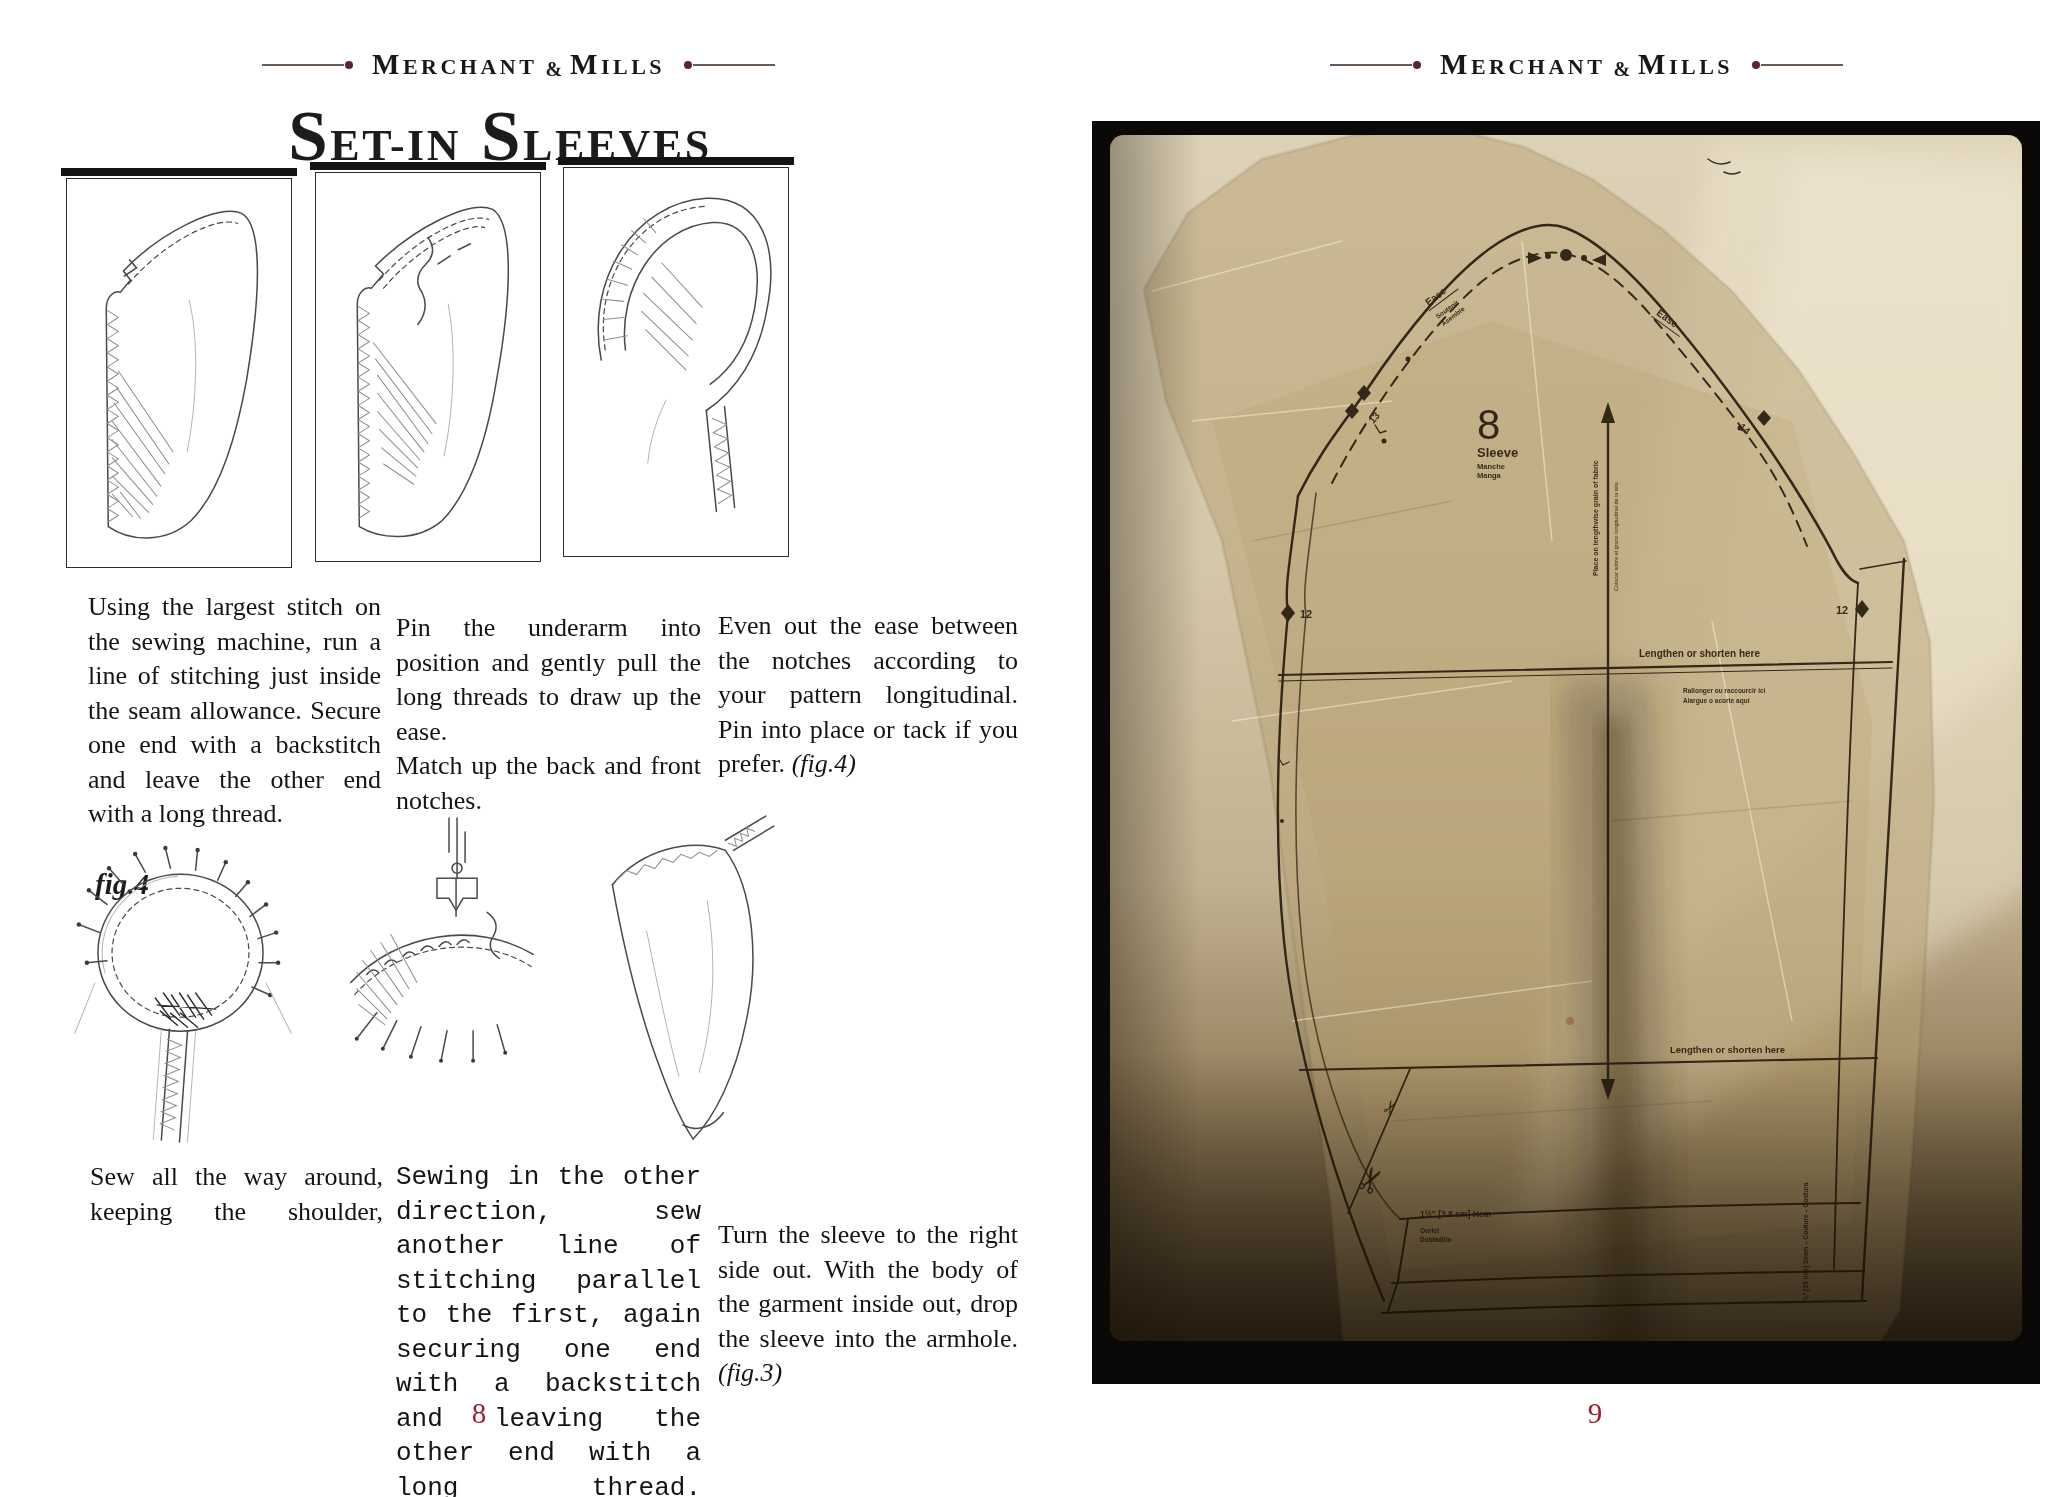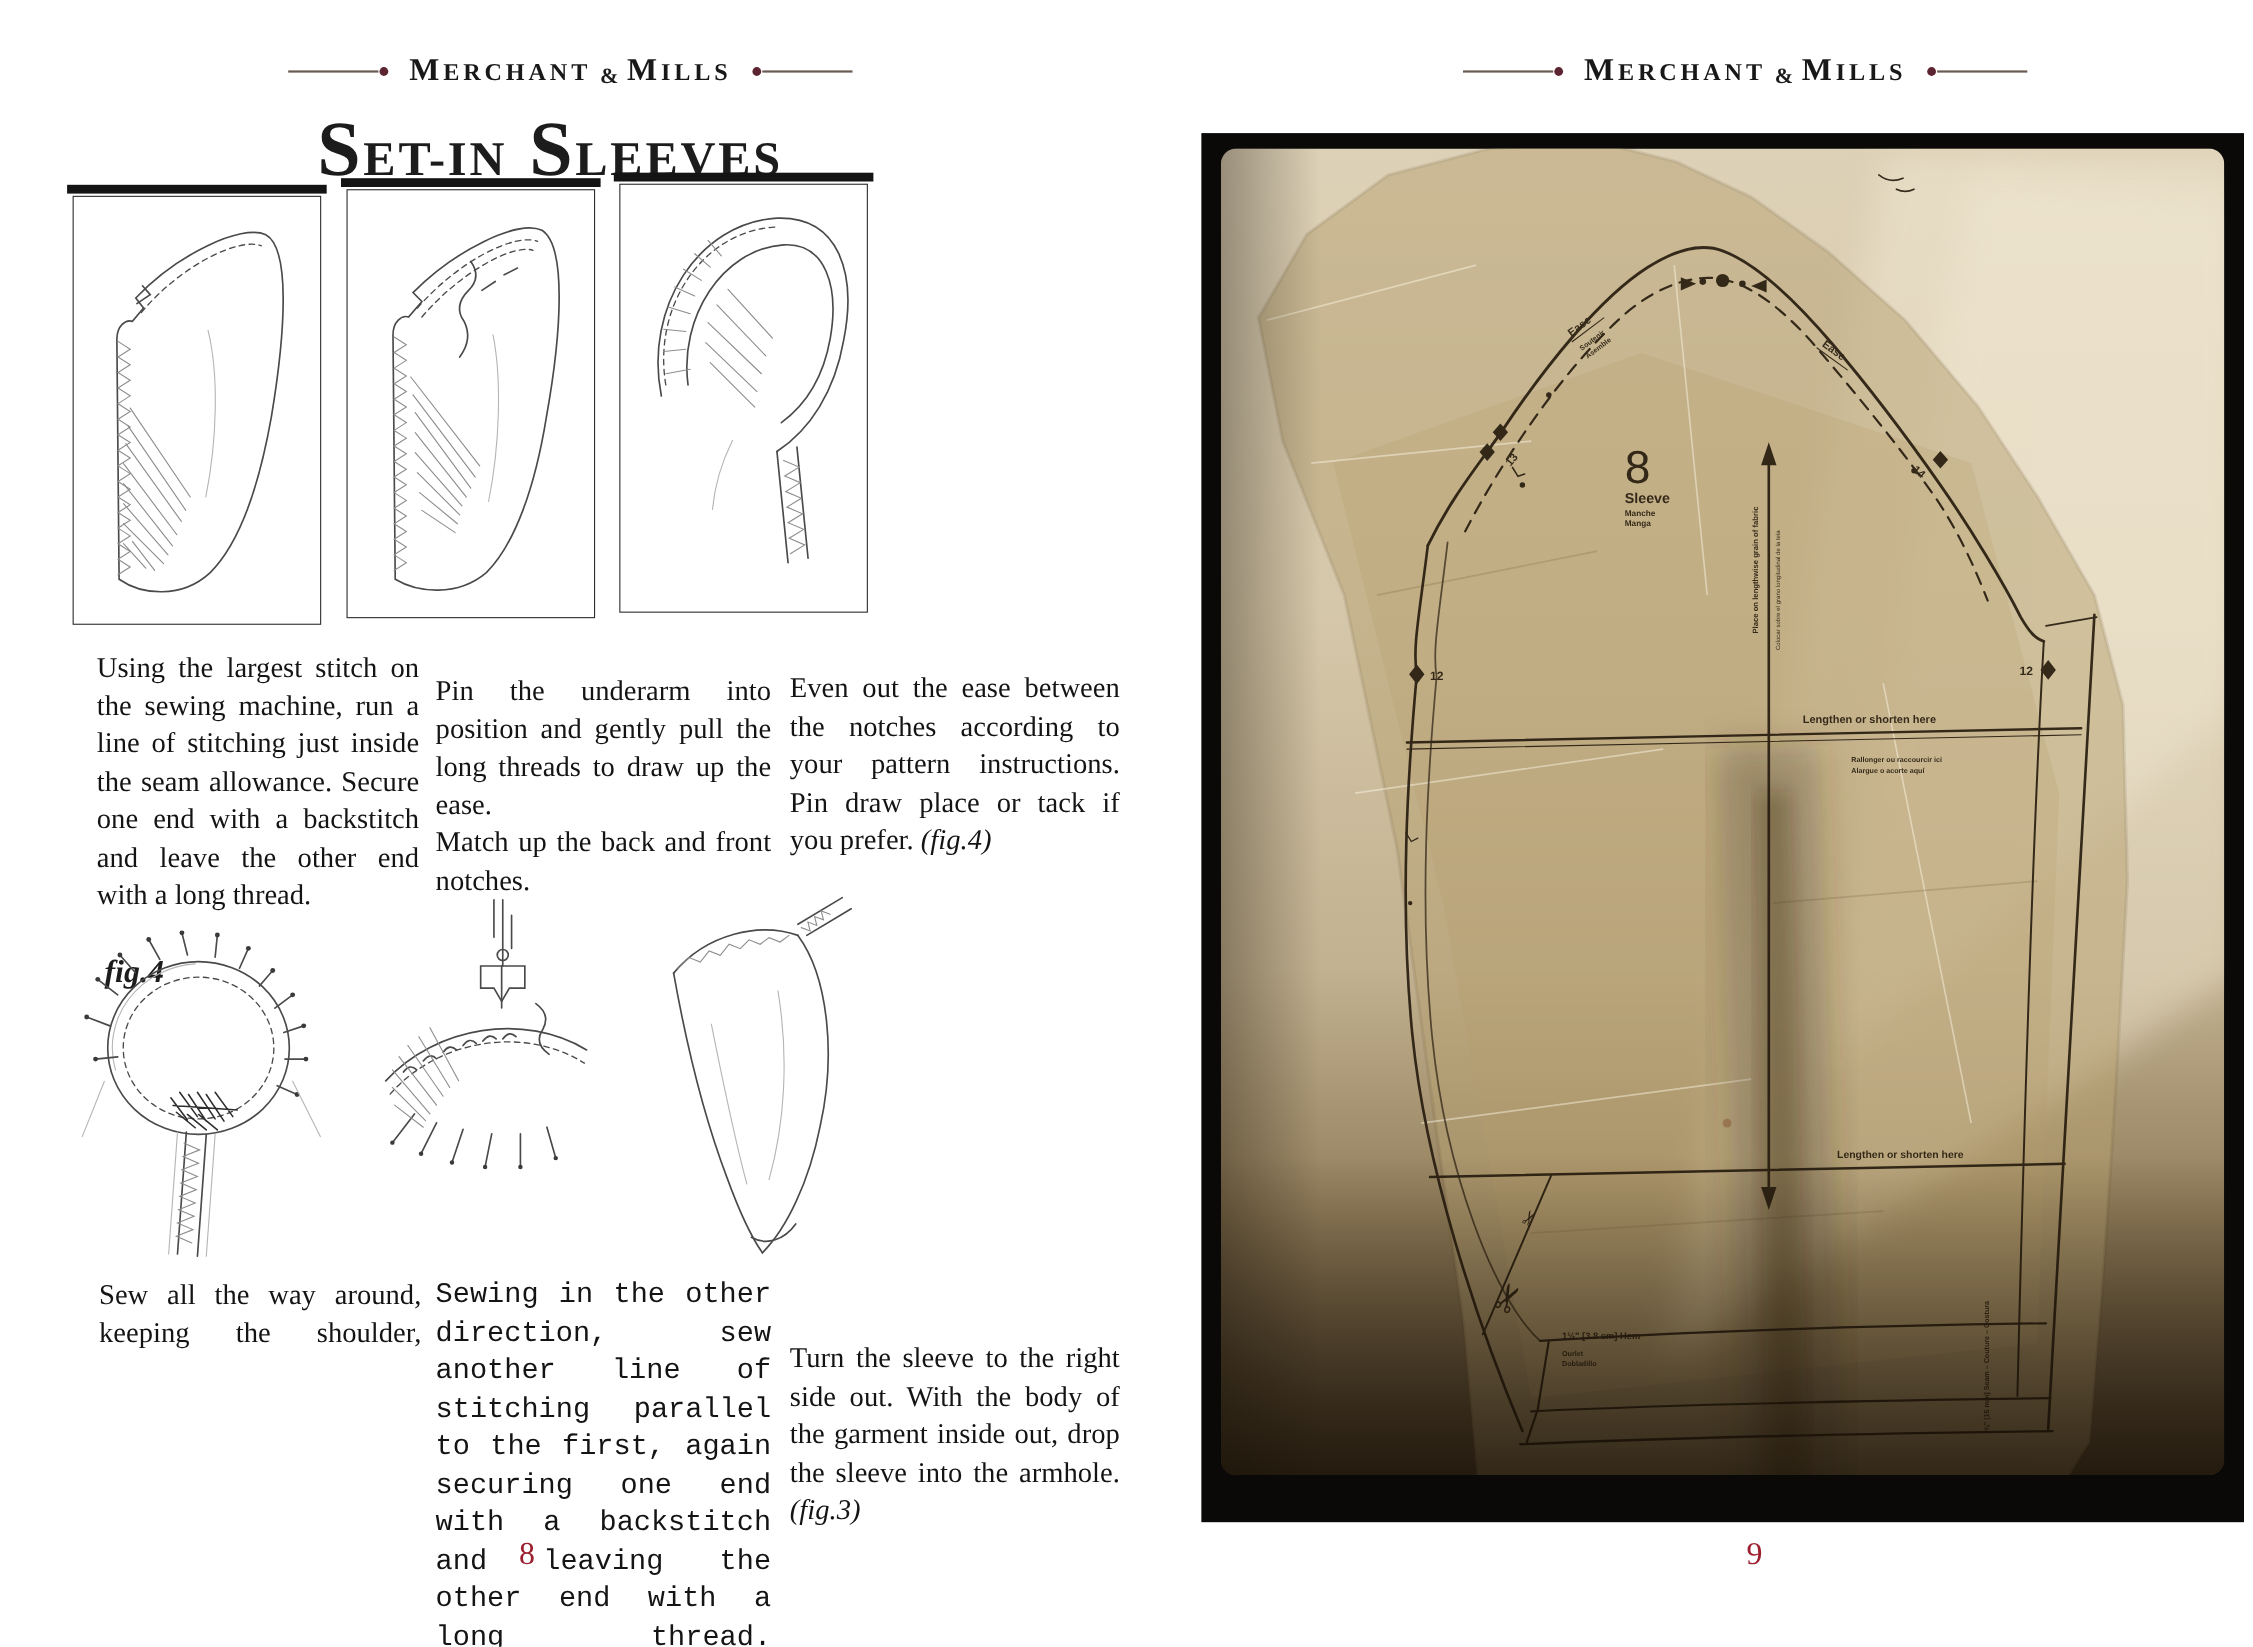--- a/index.html
+++ b/index.html
@@ -135,21 +135,21 @@
   </div>
 
   <div class="col" id="c1t">
     <p>Using the largest stitch on the sewing machine, run a line of stitching just inside the seam allowance. Secure one end with a backstitch and leave the other end with a long thread.</p>
   </div>
   <div class="col" id="c2t">
     <p>Pin the underarm into position and gently pull the long threads to draw up the ease.</p>
     <p>Match up the back and front notches.</p>
   </div>
   <div class="col" id="c3t">
-    <p><span>Even out the ease between the notches according to your pattern instructions. Pin draw place or tack if you prefer.</span> <em class="figref">(fig.4)</em></p>
+    <p><span>Even out the ease between the notches according to your pattern longitudinal. Pin into place or tack if you prefer.</span> <em class="figref">(fig.4)</em></p>
   </div>
 
   <div class="figlabel">fig.4</div>
 
   <svg class="sk sketch" id="sketch4" viewBox="0 0 235 300">
     <ellipse cx="115" cy="110" rx="82" ry="78"></ellipse>
     <path class="faint" d="M 40,130 A 80,76 0 0 1 112,34"></path>
     <ellipse class="dash" cx="115" cy="110" rx="68" ry="64"></ellipse>
     <g>
       <path d="M35,90 L14,82 M42,62 L24,48 M58,42 L44,26 M80,30 L70,12 M105,26 L100,6 M130,28 L132,8 M152,38 L160,20 M170,54 L182,40 M184,74 L200,62 M192,96 L210,90 M193,120 L212,120 M186,144 L204,152 M42,118 L22,120" stroke-width="1.2"></path>

